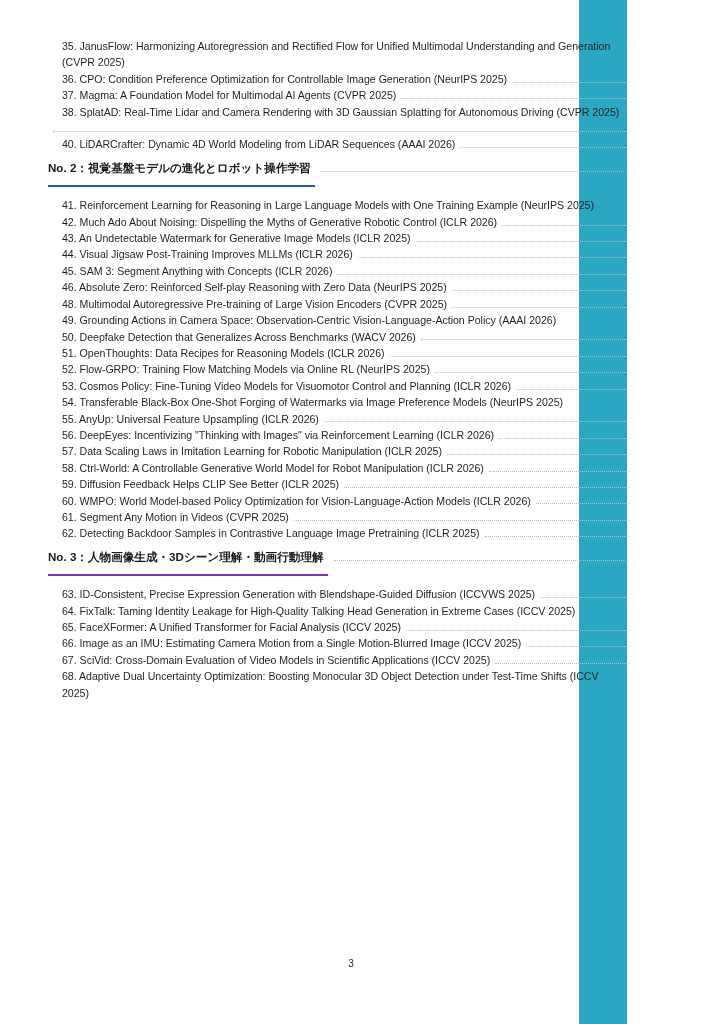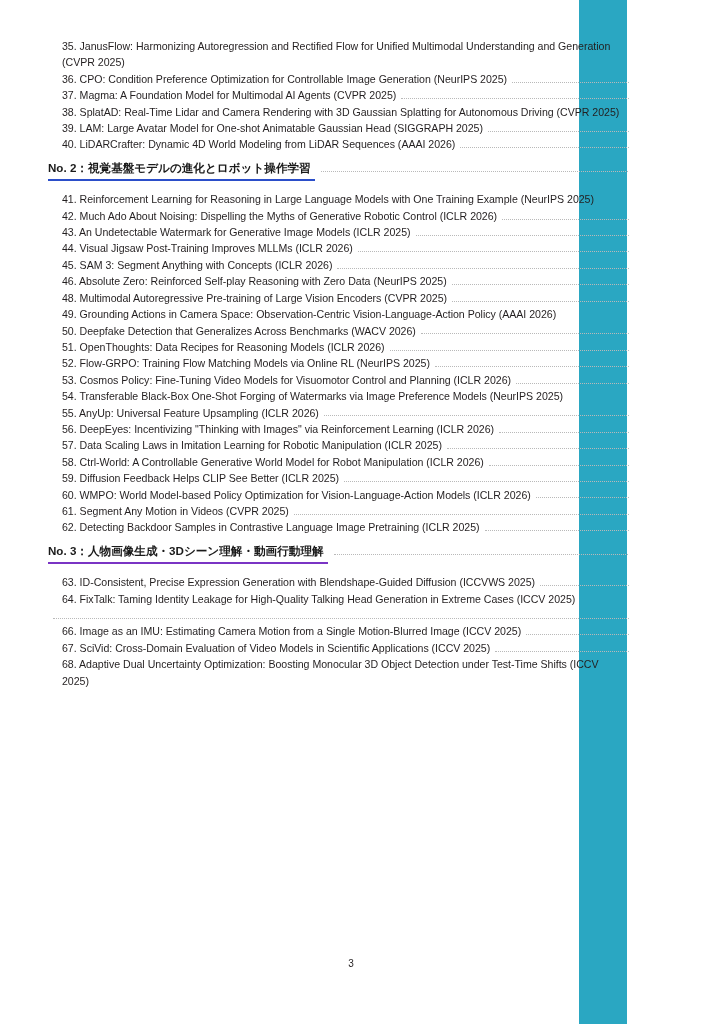--- a/index.html
+++ b/index.html
@@ -78,21 +78,21 @@
     align-items: flex-start;
     font-size: 11.6px;
     line-height: 16.4px;
     font-weight: bold;
     color: #1a1a1a;
     margin-top: 7px;
     margin-bottom: 10px;
   }
   .toc-section .sec-title {
     flex: 0 0 auto;
-    padding-bottom: 4px;
+    padding-bottom: 10px;
     padding-right: 4px;
     white-space: nowrap;
   }
   .toc-section .leader {
     flex: 1 1 auto;
     margin: 0 6px;
     position: relative;
     height: 16.4px;
   }
   .toc-section .leader::after {
@@ -151,21 +151,20 @@
           <div class="title">37. Magma: A Foundation Model for Multimodal AI Agents (CVPR 2025)</div>
           <div class="leader"></div>
           <div class="pageno">49</div>
         </div>
         <div class="toc-entry multiline">
           <div class="title">38. SplatAD: Real-Time Lidar and Camera Rendering with 3D Gaussian Splatting for Autonomous Driving (CVPR 2025)</div>
           <div class="leader"></div>
           <div class="pageno">50</div>
         </div>
         <div class="toc-entry">
-          <div class="title">39. LAM: Large Avatar Model for One-shot Animatable Gaussian Head (SIGGRAPH 2025)</div>
           <div class="leader"></div>
           <div class="pageno">36</div>
         </div>
         <div class="toc-entry">
           <div class="title">40. LiDARCrafter: Dynamic 4D World Modeling from LiDAR Sequences (AAAI 2026)</div>
           <div class="leader"></div>
           <div class="pageno">52</div>
         </div>
       </div>
 
@@ -300,20 +299,21 @@
           <div class="title">63. ID-Consistent, Precise Expression Generation with Blendshape-Guided Diffusion (ICCVWS 2025)</div>
           <div class="leader"></div>
           <div class="pageno">79</div>
         </div>
         <div class="toc-entry multiline">
           <div class="title">64. FixTalk: Taming Identity Leakage for High-Quality Talking Head Generation in Extreme Cases (ICCV 2025)</div>
           <div class="leader"></div>
           <div class="pageno">80</div>
         </div>
         <div class="toc-entry">
+          <div class="title">65. FaceXFormer: A Unified Transformer for Facial Analysis (ICCV 2025)</div>
           <div class="leader"></div>
           <div class="pageno">81</div>
         </div>
         <div class="toc-entry">
           <div class="title">66. Image as an IMU: Estimating Camera Motion from a Single Motion-Blurred Image (ICCV 2025)</div>
           <div class="leader"></div>
           <div class="pageno">82</div>
         </div>
         <div class="toc-entry">
           <div class="title">67. SciVid: Cross-Domain Evaluation of Video Models in Scientific Applications (ICCV 2025)</div>

